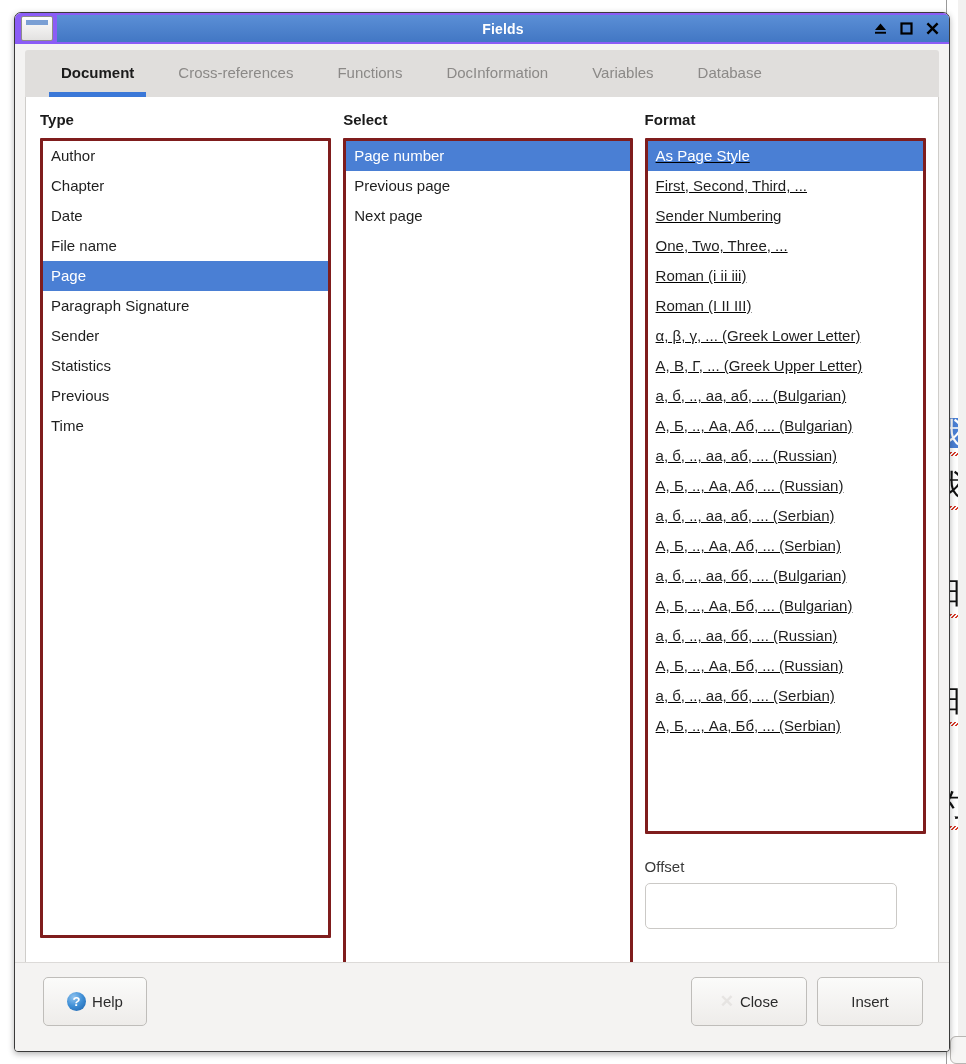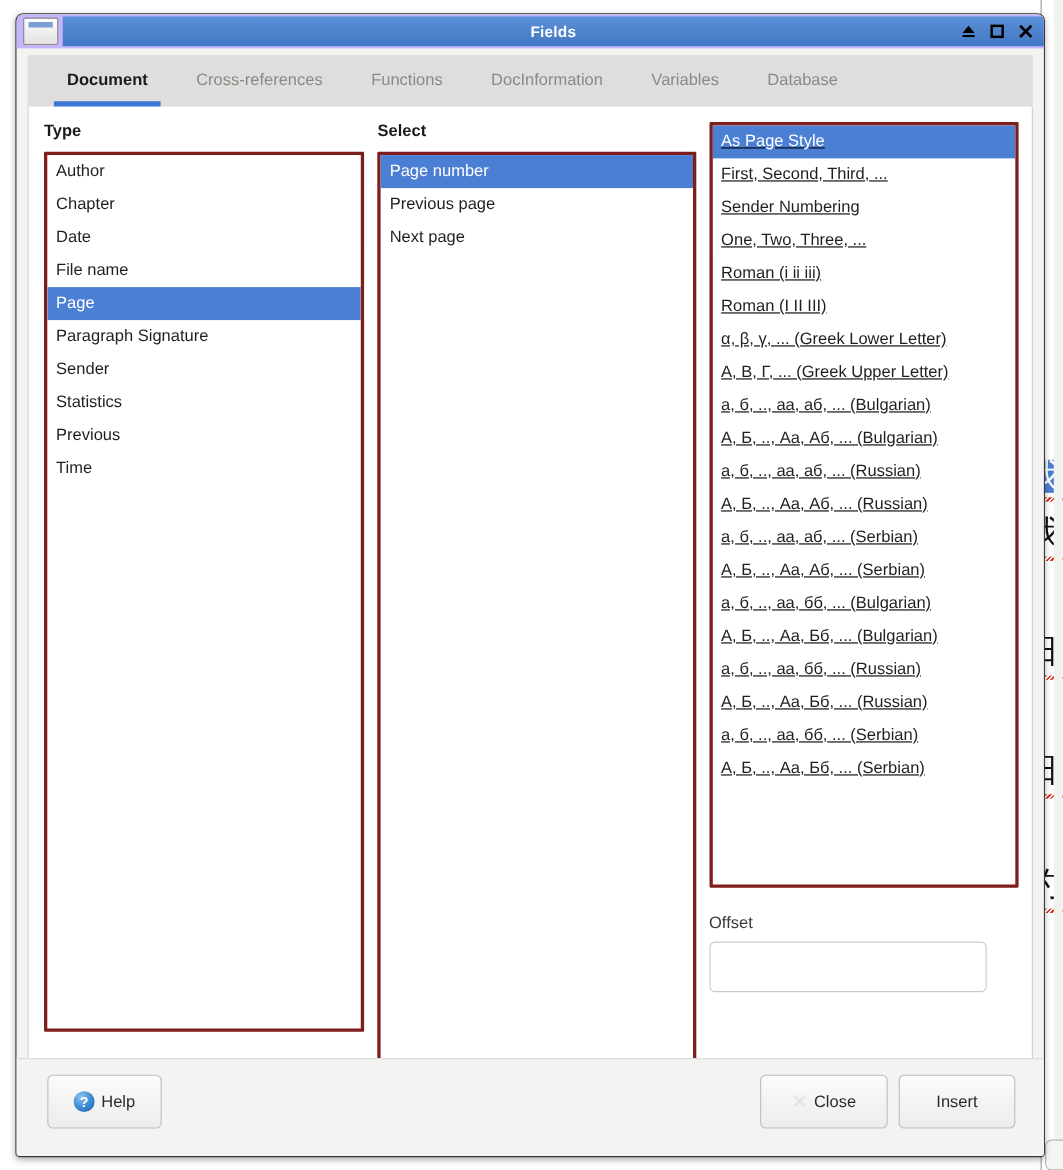--- a/index.html
+++ b/index.html
@@ -67,21 +67,21 @@
     border-radius: 7px 7px 4px 4px;
     box-sizing: border-box;
     box-shadow: 0 2px 6px rgba(0,0,0,0.30);
     overflow: hidden;
   }
 
   
   #titlebar {
     position: relative;
     height: 31px;
-    background: #c4b5fd;
+    background: #8b5cf6;
     display: flex;
     align-items: center;
   }
   #win-icon {
     width: 30px; height: 23px;
     margin-left: 6px;
     background: linear-gradient(#fdfdfd,#e3e2e1);
     border: 1px solid #8e8c8a;
     border-radius: 2px;
     position: relative;
@@ -355,20 +355,21 @@
       <div id="col-select">
         <div class="col-label">Select</div>
         <div class="listbox" id="select-list">
             <div class="list-item selected">Page number</div>
             <div class="list-item">Previous page</div>
             <div class="list-item">Next page</div>
           </div>
       </div>
 
       <div id="col-format">
+        <div class="col-label">Format</div>
         <div class="listbox" id="format-list">
             <div class="list-item selected">As Page Style</div>
             <div class="list-item">First, Second, Third, ...</div>
             <div class="list-item">Sender Numbering</div>
             <div class="list-item">One, Two, Three, ...</div>
             <div class="list-item">Roman (i ii iii)</div>
             <div class="list-item">Roman (I II III)</div>
             <div class="list-item">α, β, γ, ... (Greek Lower Letter)</div>
             <div class="list-item">Α, Β, Γ, ... (Greek Upper Letter)</div>
             <div class="list-item">а, б, .., аа, аб, ... (Bulgarian)</div>

